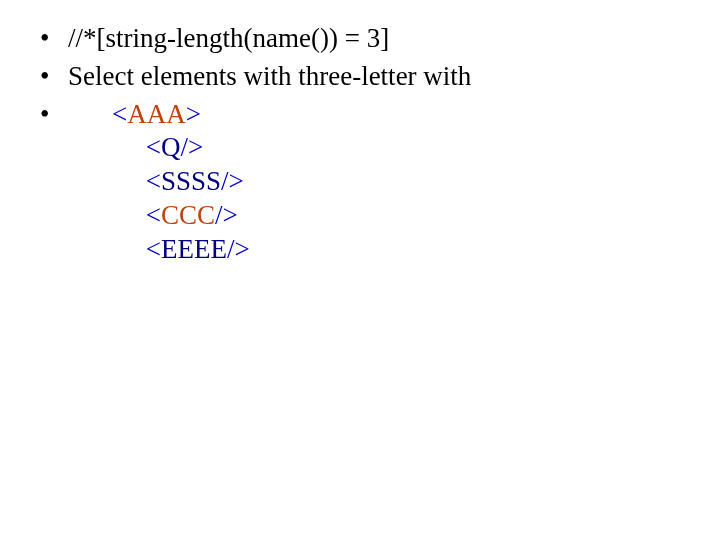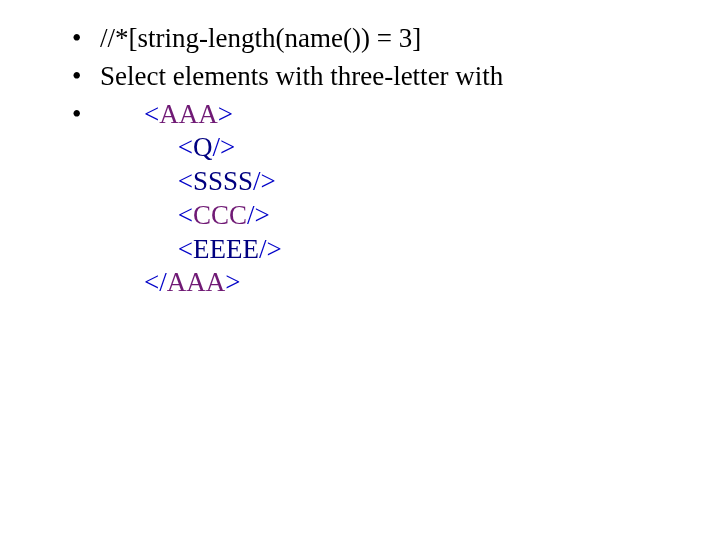--- a/index.html
+++ b/index.html
@@ -7,21 +7,21 @@
     padding: 0;
     width: 720px;
     height: 540px;
     background: #ffffff;
     font-family: "Times New Roman", Times, serif;
     font-size: 27px;
     color: #000000;
   }
   .slide {
     padding-top: 22px;
-    padding-left: 66px;
+    padding-left: 34px;
   }
   ul.bullets {
     margin: 0;
     padding: 0;
     list-style: none;
   }
   ul.bullets > li {
     position: relative;
     padding-left: 34px;
     line-height: 1.25;
@@ -37,21 +37,21 @@
   .xml-block {
     margin-top: 2px;
     margin-left: 78px;
     font-size: 27px;
     line-height: 1.25;
   }
   .xml-line {
     white-space: pre;
   }
   .angle { color: #0000c8; }   
-  .tag-hl { color: #701a75; }  
+  .tag-hl { color: #c2410c; }  
   .tag-nm { color: #000080; }  
 </style>
 </head>
 <body>
 
 <div class="slide">
 
   <ul class="bullets">
     <li>
       <span>//*[string-length(name()) = 3]</span>
@@ -65,16 +65,15 @@
   </ul>
 
   <div class="xml-block">
     <div class="xml-line"><span class="angle">&lt;</span><span class="tag-hl">AAA</span><span class="angle">&gt;</span></div>
     <div id="xml-children">
         <div class="xml-line">     <span class="angle">&lt;</span><span class="tag-nm">Q</span><span class="angle">/&gt;</span></div>
         <div class="xml-line">     <span class="angle">&lt;</span><span class="tag-nm">SSSS</span><span class="angle">/&gt;</span></div>
         <div class="xml-line">     <span class="angle">&lt;</span><span class="tag-hl">CCC</span><span class="angle">/&gt;</span></div>
         <div class="xml-line">     <span class="angle">&lt;</span><span class="tag-nm">EEEE</span><span class="angle">/&gt;</span></div>
       </div>
-    <div class="xml-line"><span class="angle">&lt;/</span><span class="tag-hl">AAA</span><span class="angle">&gt;</span></div>
   </div>
 
 </div>
 
 </body></html>

